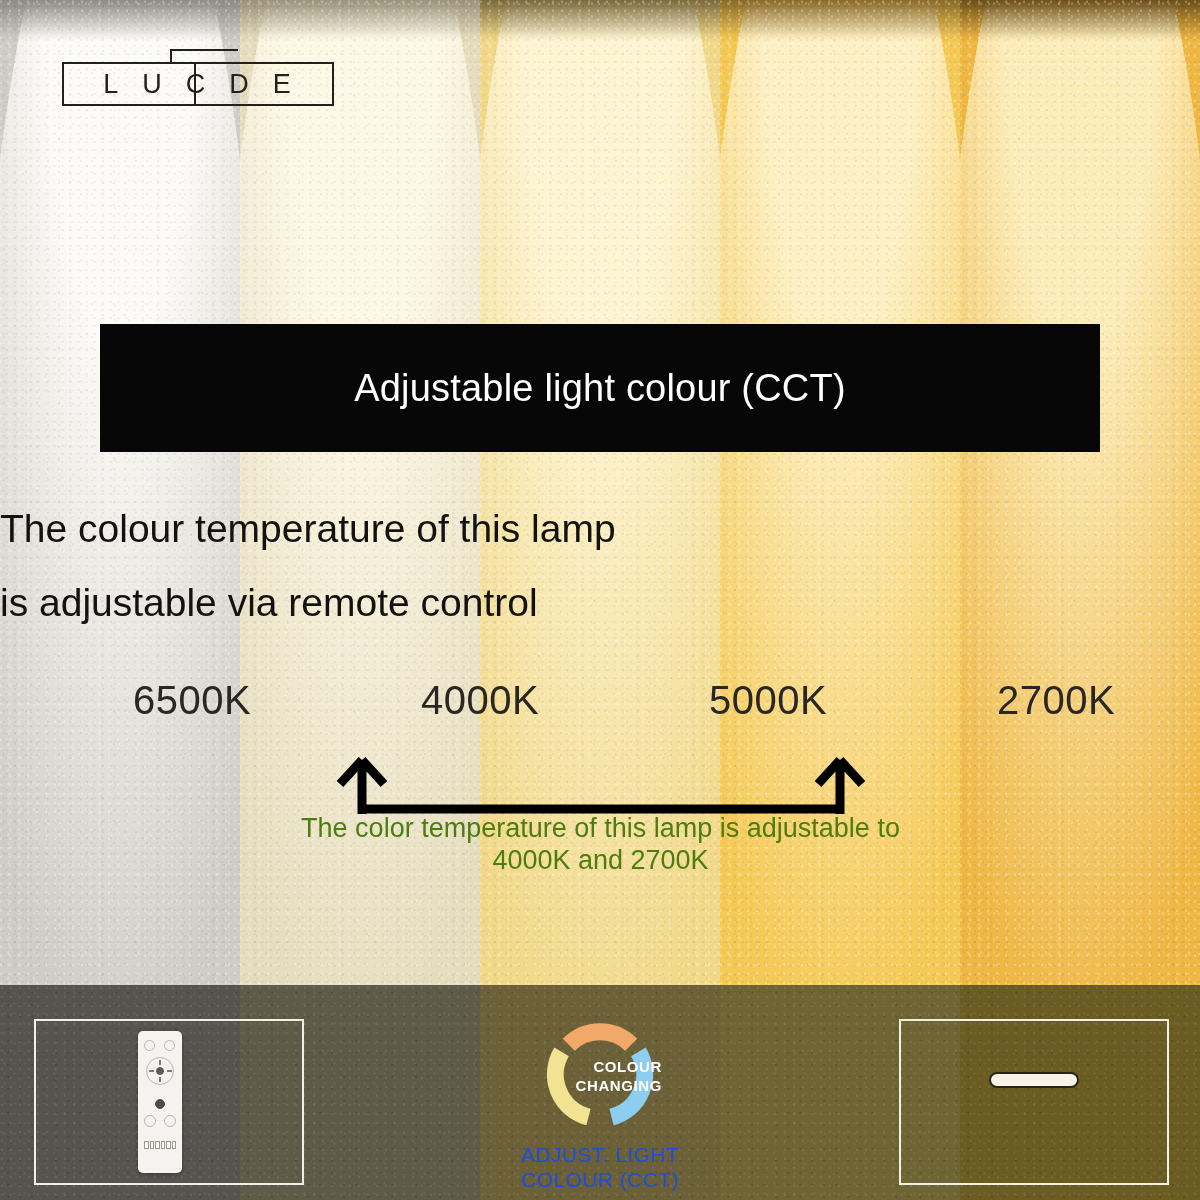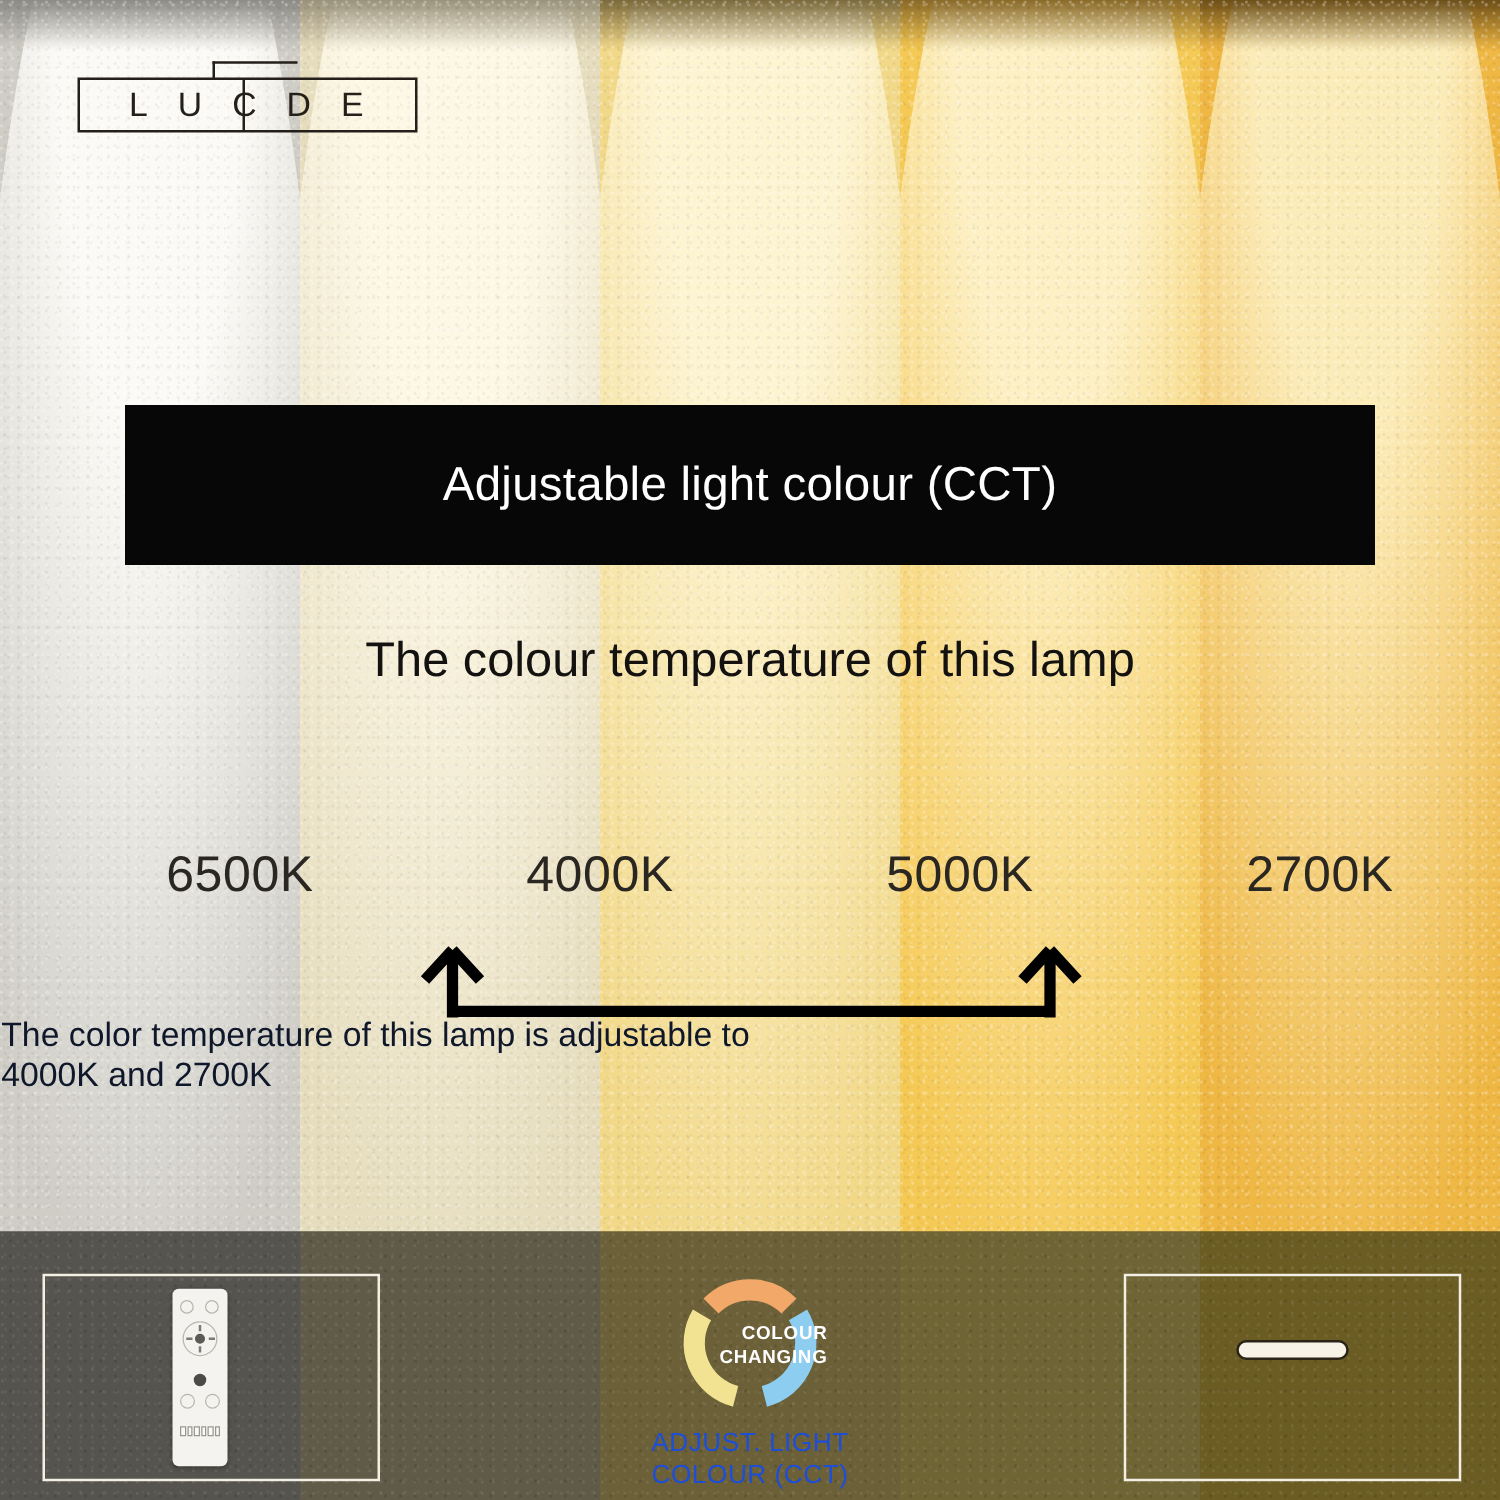--- a/index.html
+++ b/index.html
@@ -65,21 +65,21 @@
     display:flex; align-items:center; justify-content:center;
   }
   #banner h1 {
     color:#ffffff; font-size:38px; font-weight:400; letter-spacing:.2px;
     white-space:nowrap; font-family:"Liberation Sans", sans-serif;
   }
 
   
   #subtitle {
     position:absolute; left:0; right:0; top:492px; z-index:6;
-    text-align:center; color:#141210;
+    color:#141210;
   }
   #subtitle .line { font-size:39px; line-height:74px; font-weight:400; }
 
   
   #kelvin {
     position:absolute; left:0; right:0; top:672px; height:56px; z-index:6;
     display:flex;
     margin-left:48px;
   }
   #kelvin .k {
@@ -87,21 +87,21 @@
     font-size:40px; color:#2a2622; font-weight:400; letter-spacing:.5px;
     line-height:56px;
   }
 
   
   #bracket { position:absolute; left:0; top:740px; width:1200px; height:80px; z-index:6; }
 
   
   #caption {
     position:absolute; left:1px; right:0; top:812px; z-index:6;
-    text-align:left; color:#0f172a;
+    text-align:center; color:#4d7c0f;
   }
   #caption .cl { font-size:27px; line-height:32px; }
 
   
   #bottombar {
     position:absolute; left:0; bottom:0; width:1200px; height:215px; z-index:7;
     display:flex;
   }
   #bottombar .bslice { flex:1 1 20%; position:relative; }
   #bottombar .bgrain {
@@ -211,20 +211,21 @@
     <span>E</span>
   </div>
 </div>
 
 <div id="banner">
   <h1>Adjustable light colour (CCT)</h1>
 </div>
 
 <div id="subtitle">
   <div class="line">The colour temperature of this lamp</div>
+  <div class="line">is adjustable via remote control</div>
 </div>
 
 <div id="kelvin">
   <div class="k">6500K</div>
   <div class="k">4000K</div>
   <div class="k">5000K</div>
   <div class="k">2700K</div>
 </div>
 
 <svg id="bracket" viewBox="0 0 1200 80">

